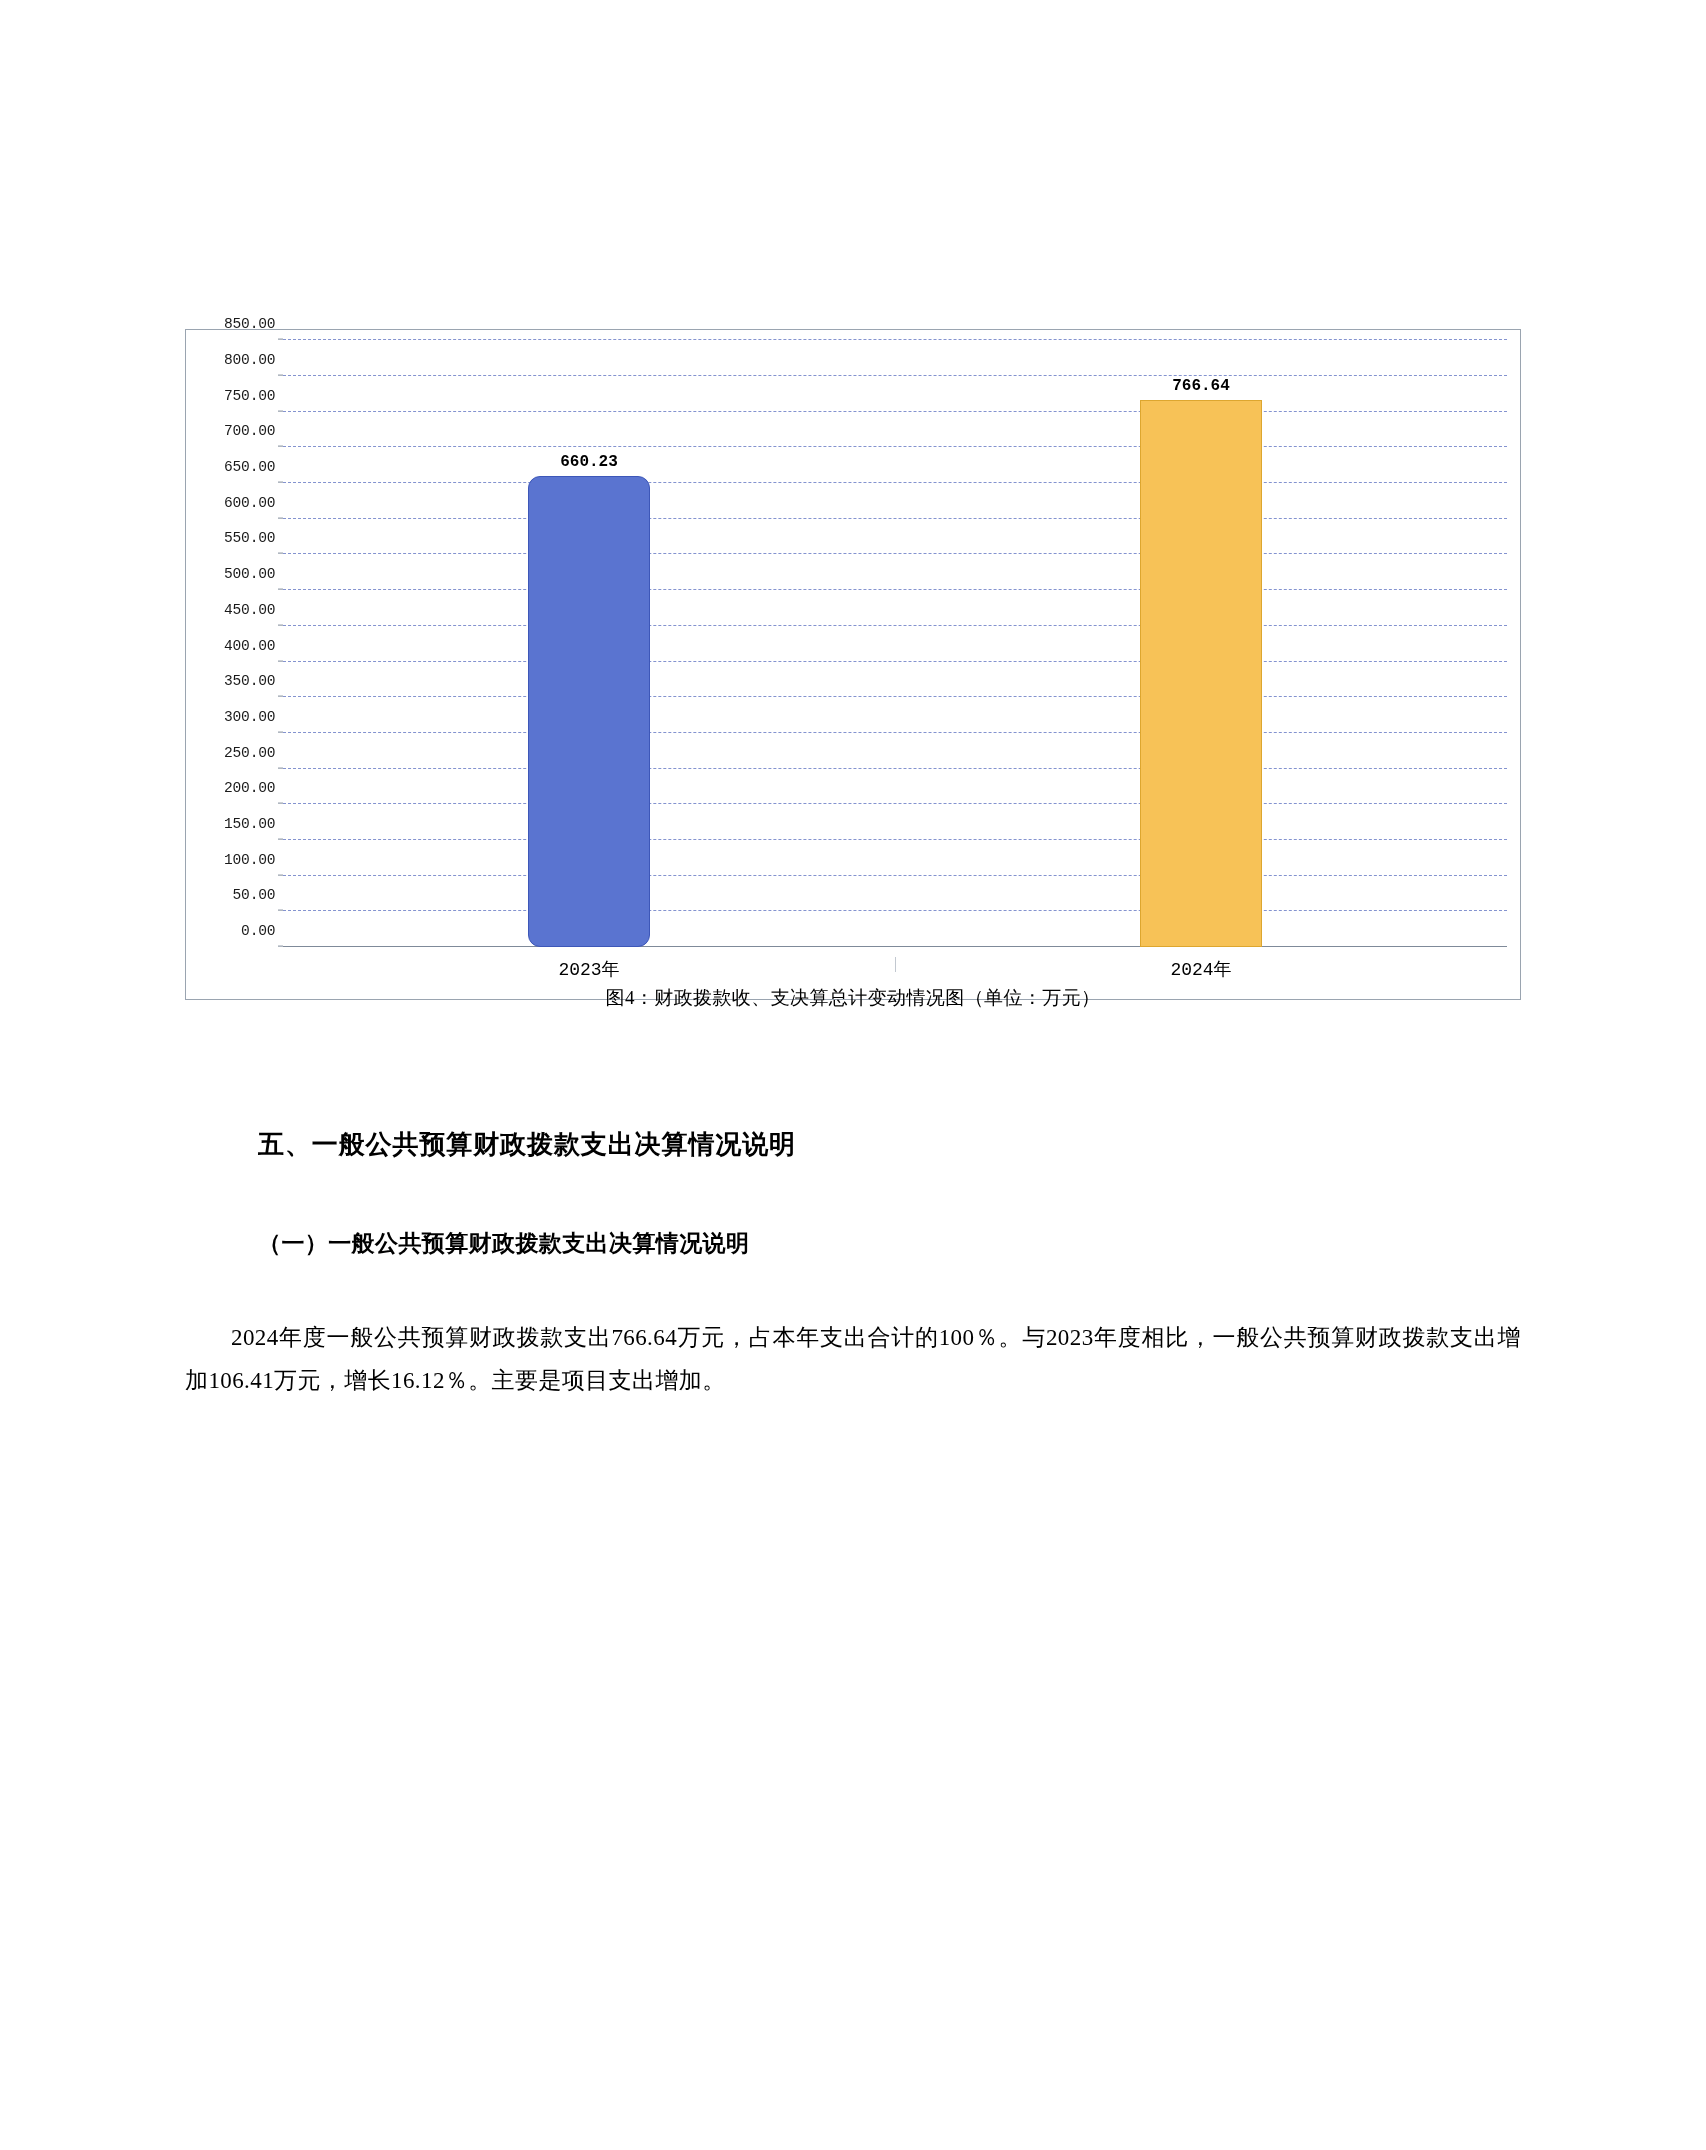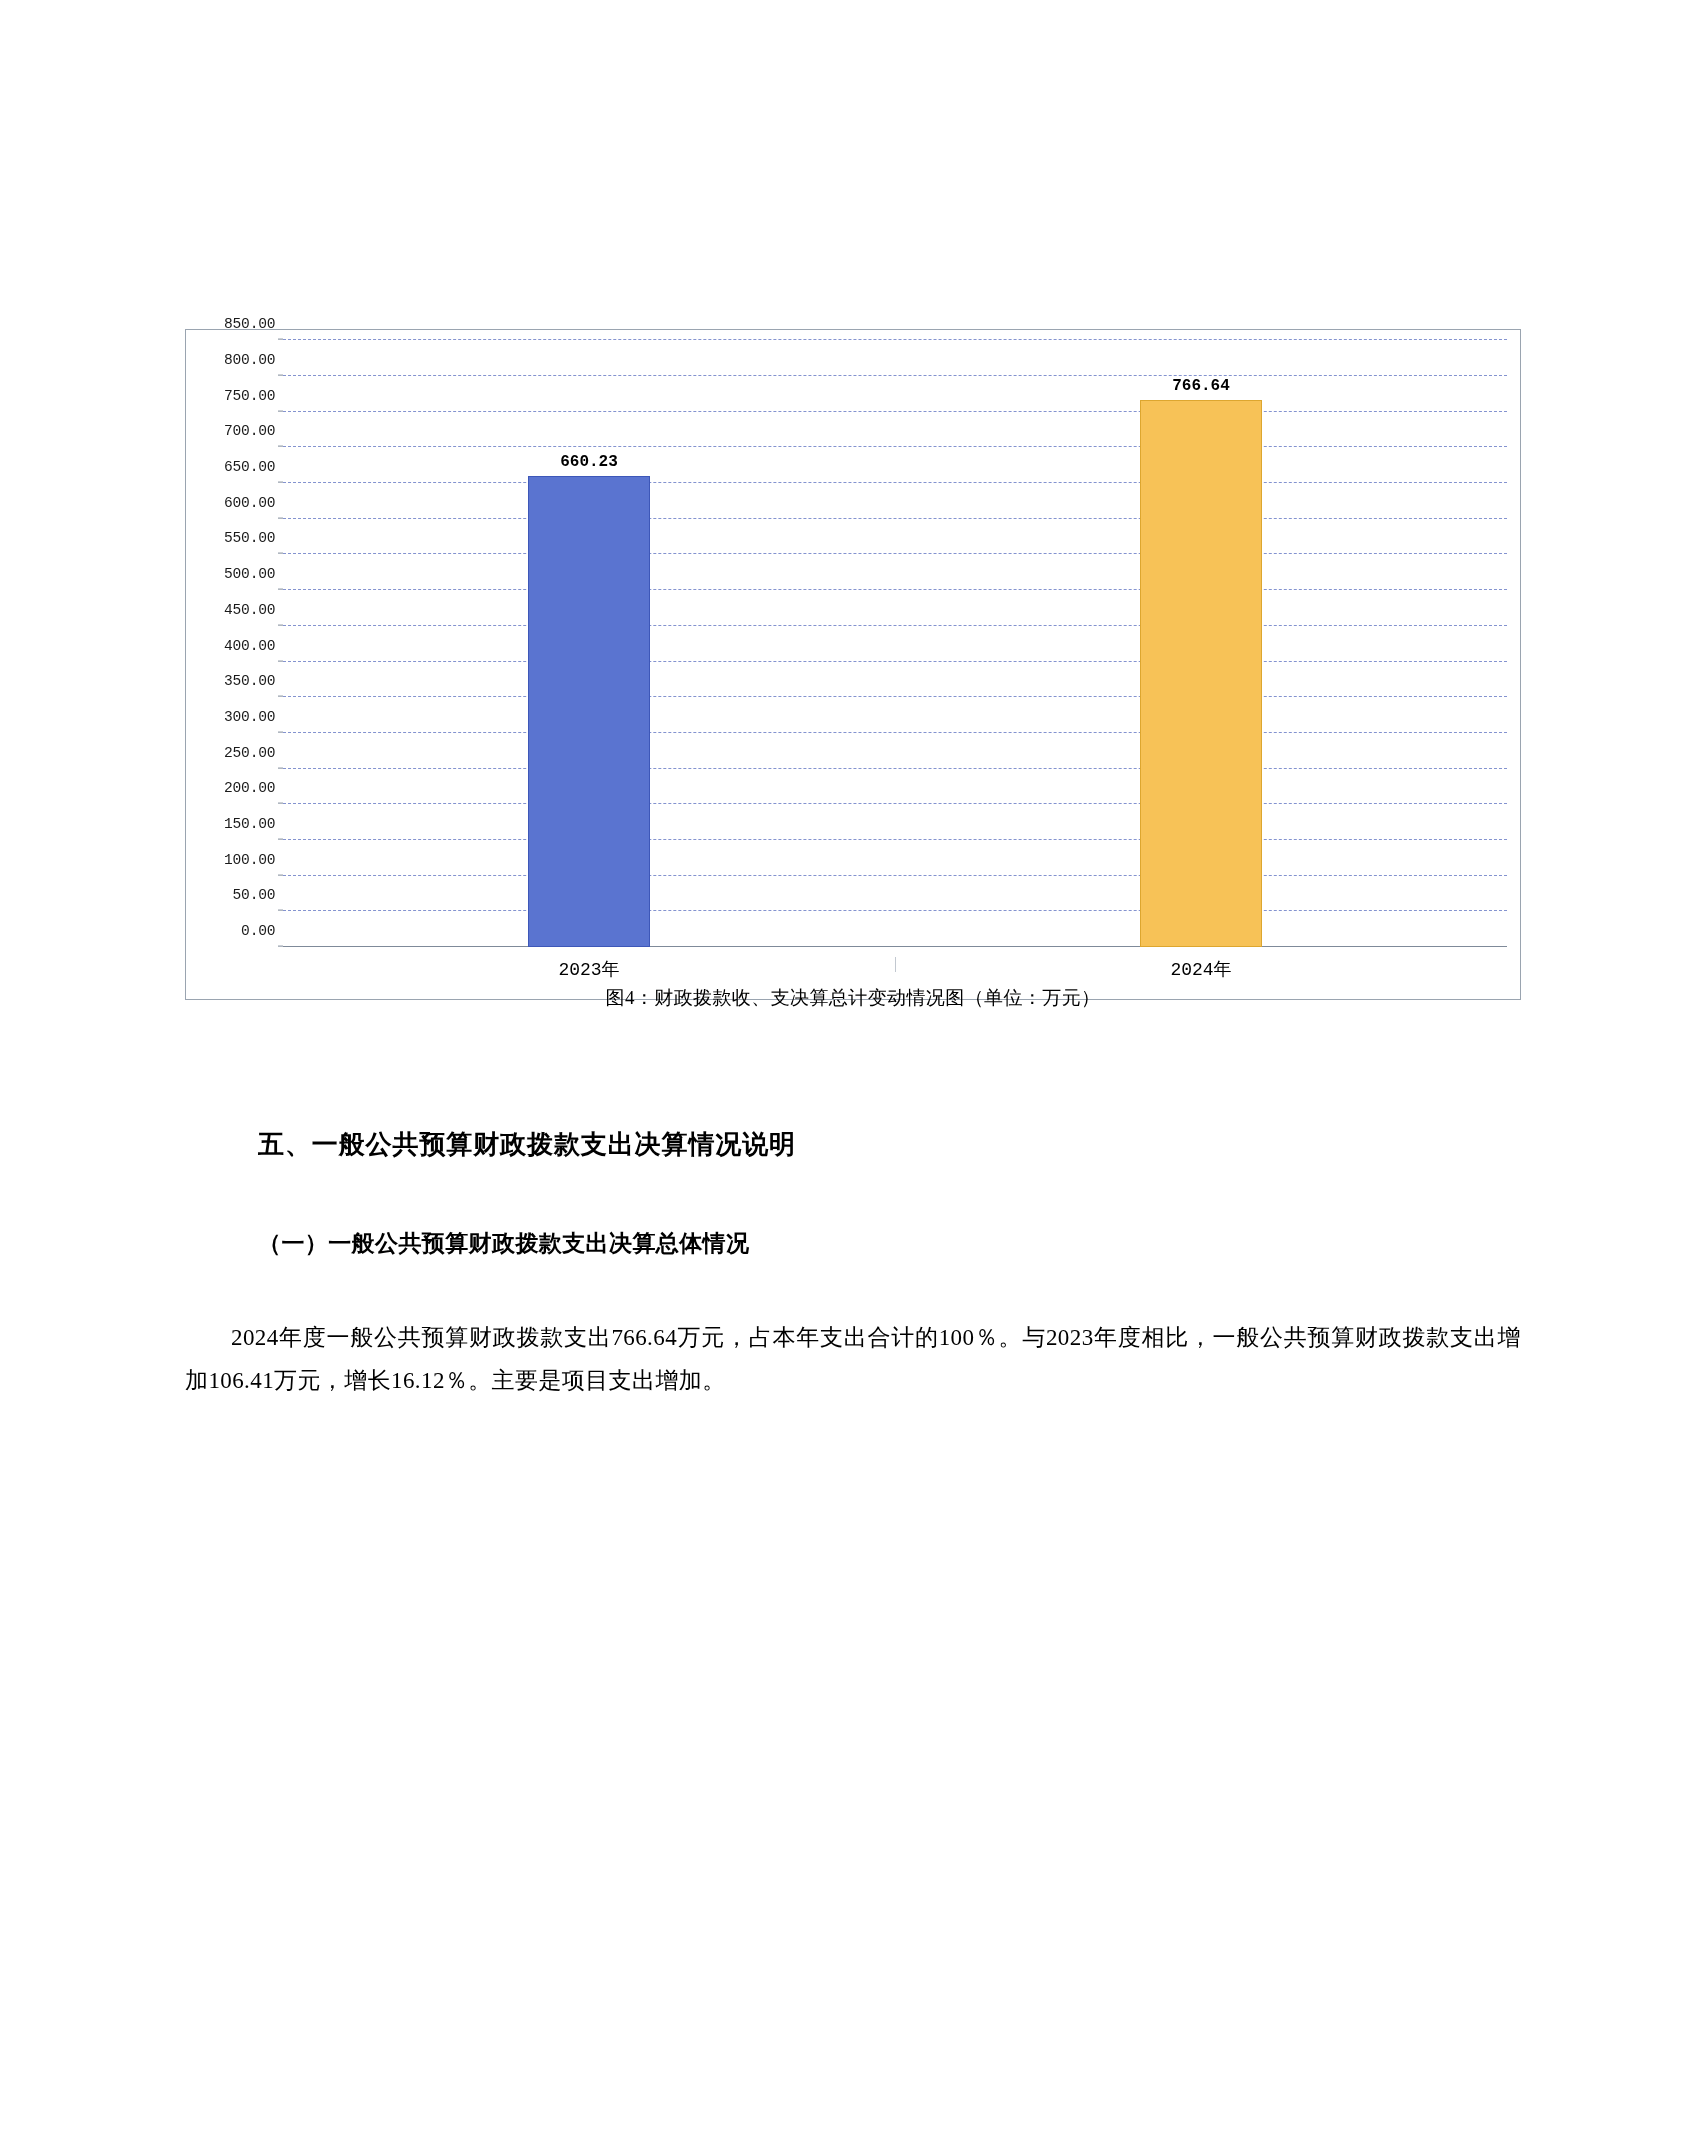--- a/index.html
+++ b/index.html
@@ -224,35 +224,35 @@
           <div class="ytick-mark" style="bottom: 17.6471%;"></div>
           <div class="gridline" style="bottom: 11.7647%;"></div>
           <div class="ytick" style="bottom: 11.7647%;">100.00</div>
           <div class="ytick-mark" style="bottom: 11.7647%;"></div>
           <div class="gridline" style="bottom: 5.88235%;"></div>
           <div class="ytick" style="bottom: 5.88235%;">50.00</div>
           <div class="ytick-mark" style="bottom: 5.88235%;"></div>
           <div class="gridline" style="bottom: 0%; border-top-style: solid; border-top-color: rgb(127, 138, 153);"></div>
           <div class="ytick" style="bottom: 0%;">0.00</div>
           <div class="ytick-mark" style="bottom: 0%;"></div>
-          <div class="bar b1" style="left: 20%; width: 10%; height: 77.6741%;">
+          <div class="bar b1" style="left: 20%; width: 10%; height: 77.6741%; border-radius: 12px;">
             <div class="bar-label">660.23</div>
             <div class="xlabel">2023年</div>
           </div>
           <div class="bar b2" style="left: 70%; width: 10%; height: 90.1929%; text-decoration: underline;">
             <div class="bar-label">766.64</div>
             <div class="xlabel">2024年</div>
           </div>
           <div class="x-divider"></div>
         </div>
     </div>
   </div>
 
   <div class="fig-caption">图4：财政拨款收、支决算总计变动情况图（单位：万元）</div>
 
   <div class="heading">五、一般公共预算财政拨款支出决算情况说明</div>
 
-  <div class="subheading">（一）一般公共预算财政拨款支出决算总体情况</div>
+  <div class="subheading">（一）一般公共预算财政拨款支出决算情况说明</div>
 
   <div class="para">2024年度一般公共预算财政拨款支出766.64万元，占本年支出合计的100％。与2023年度相比，一般公共预算财政拨款支出增加106.41万元，增长16.12％。主要是项目支出增加。</div>
 
 </div>
 
 
 </body></html>

